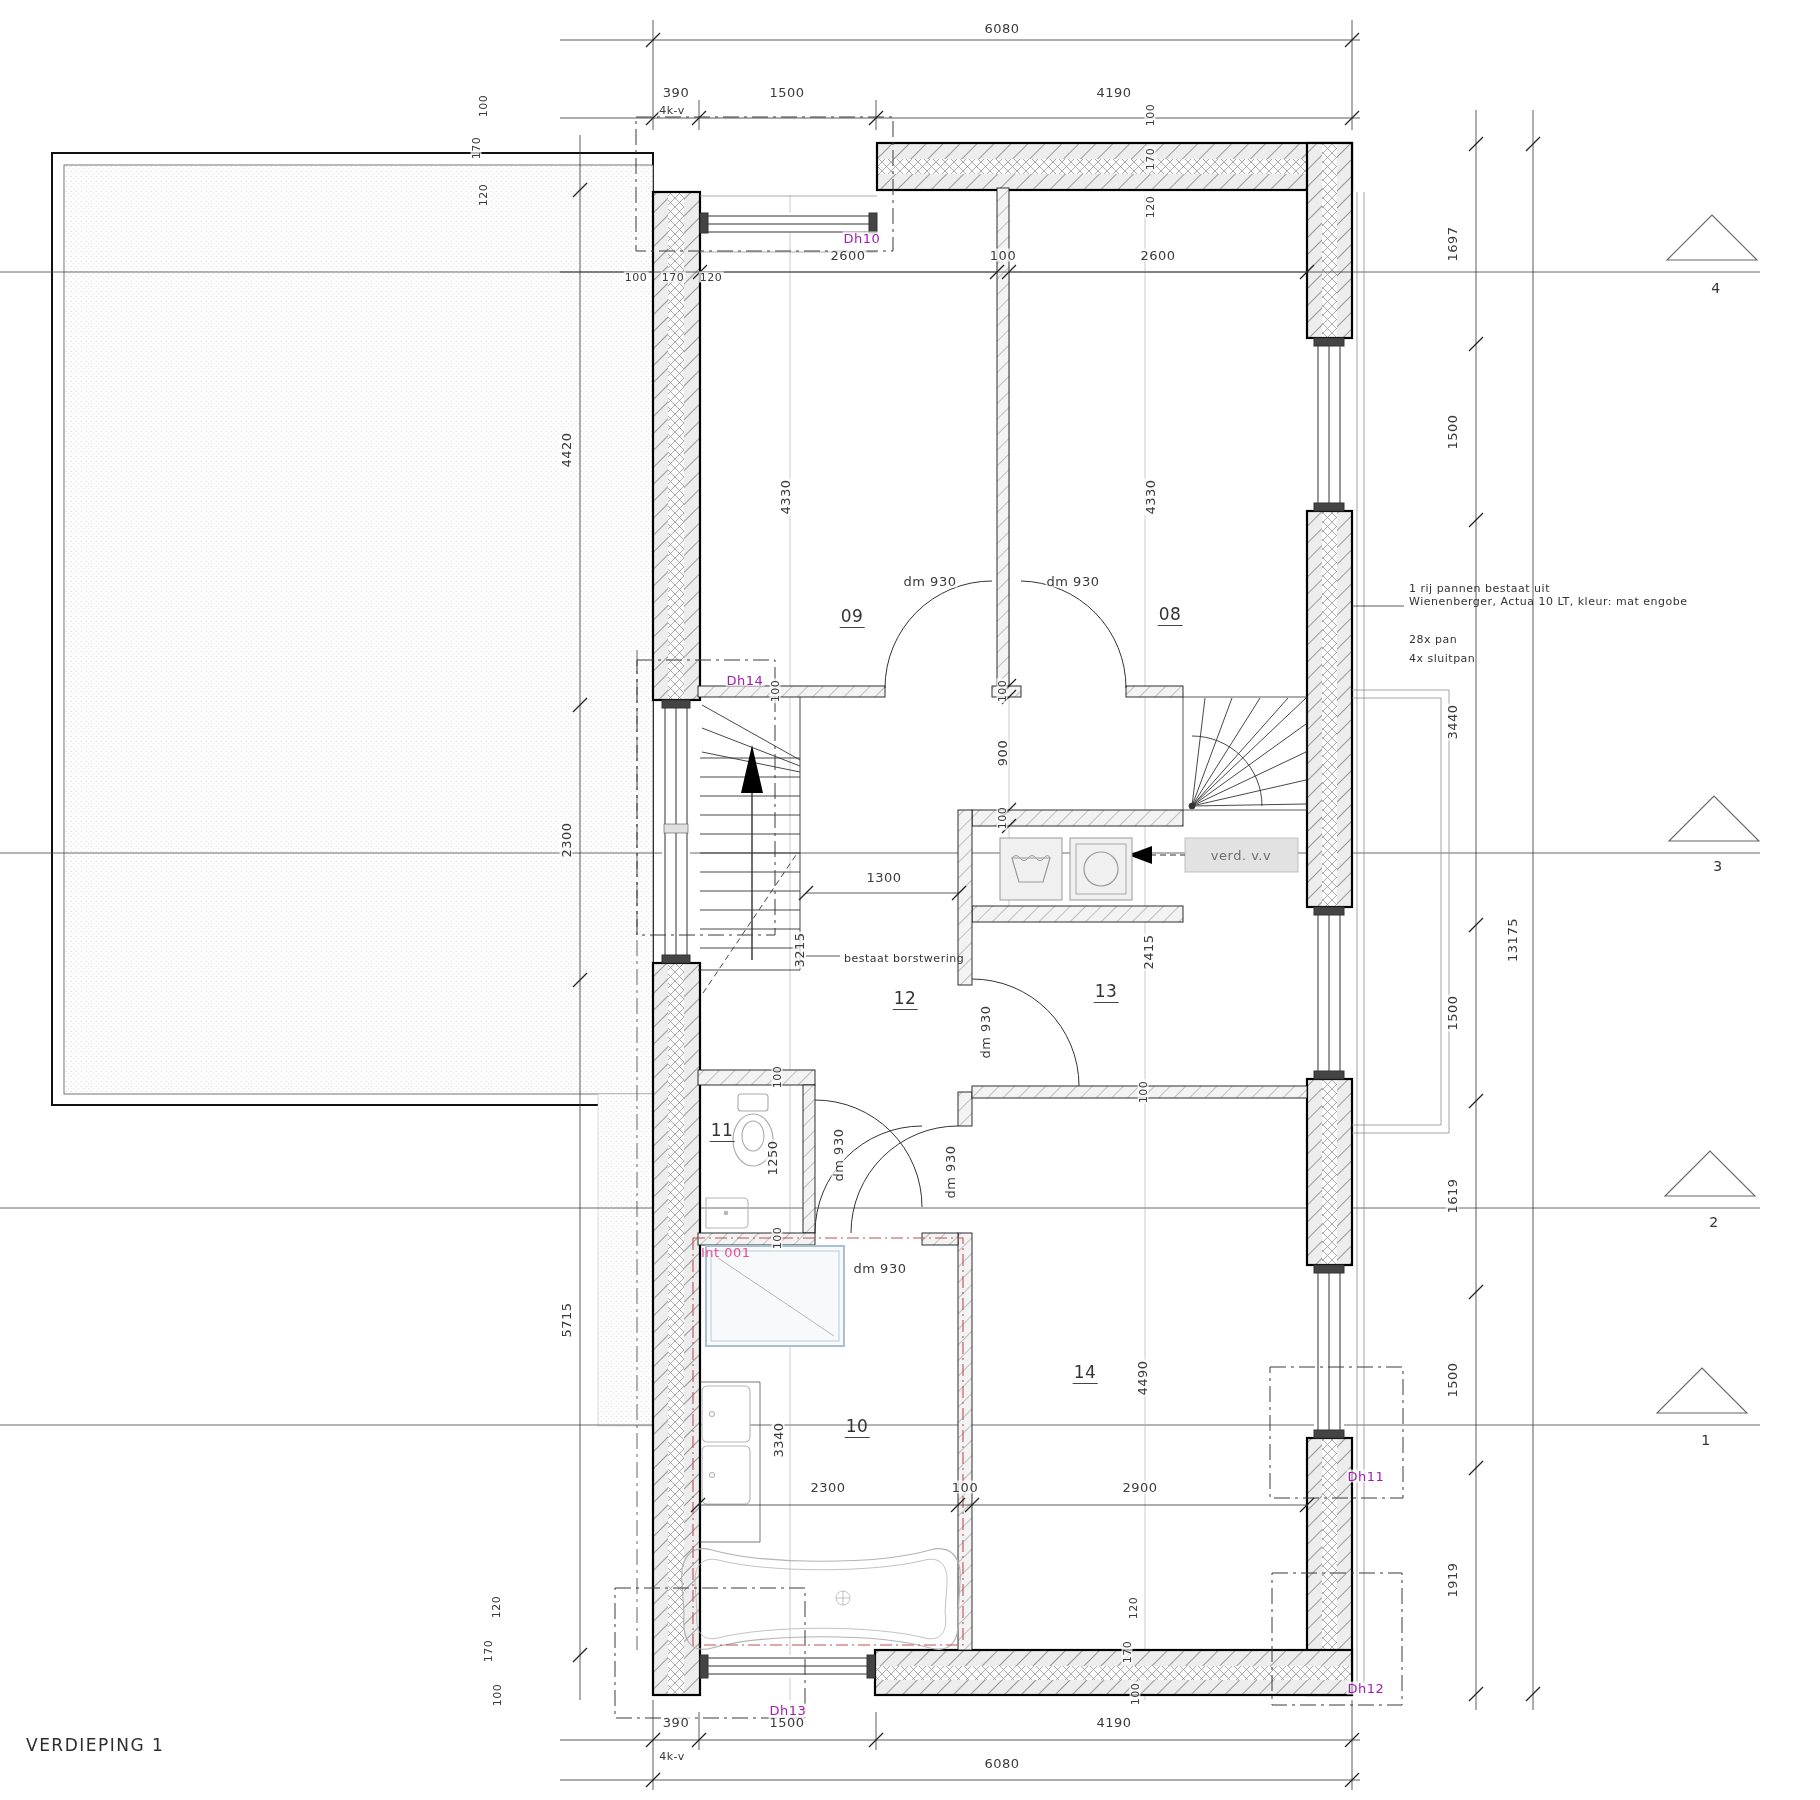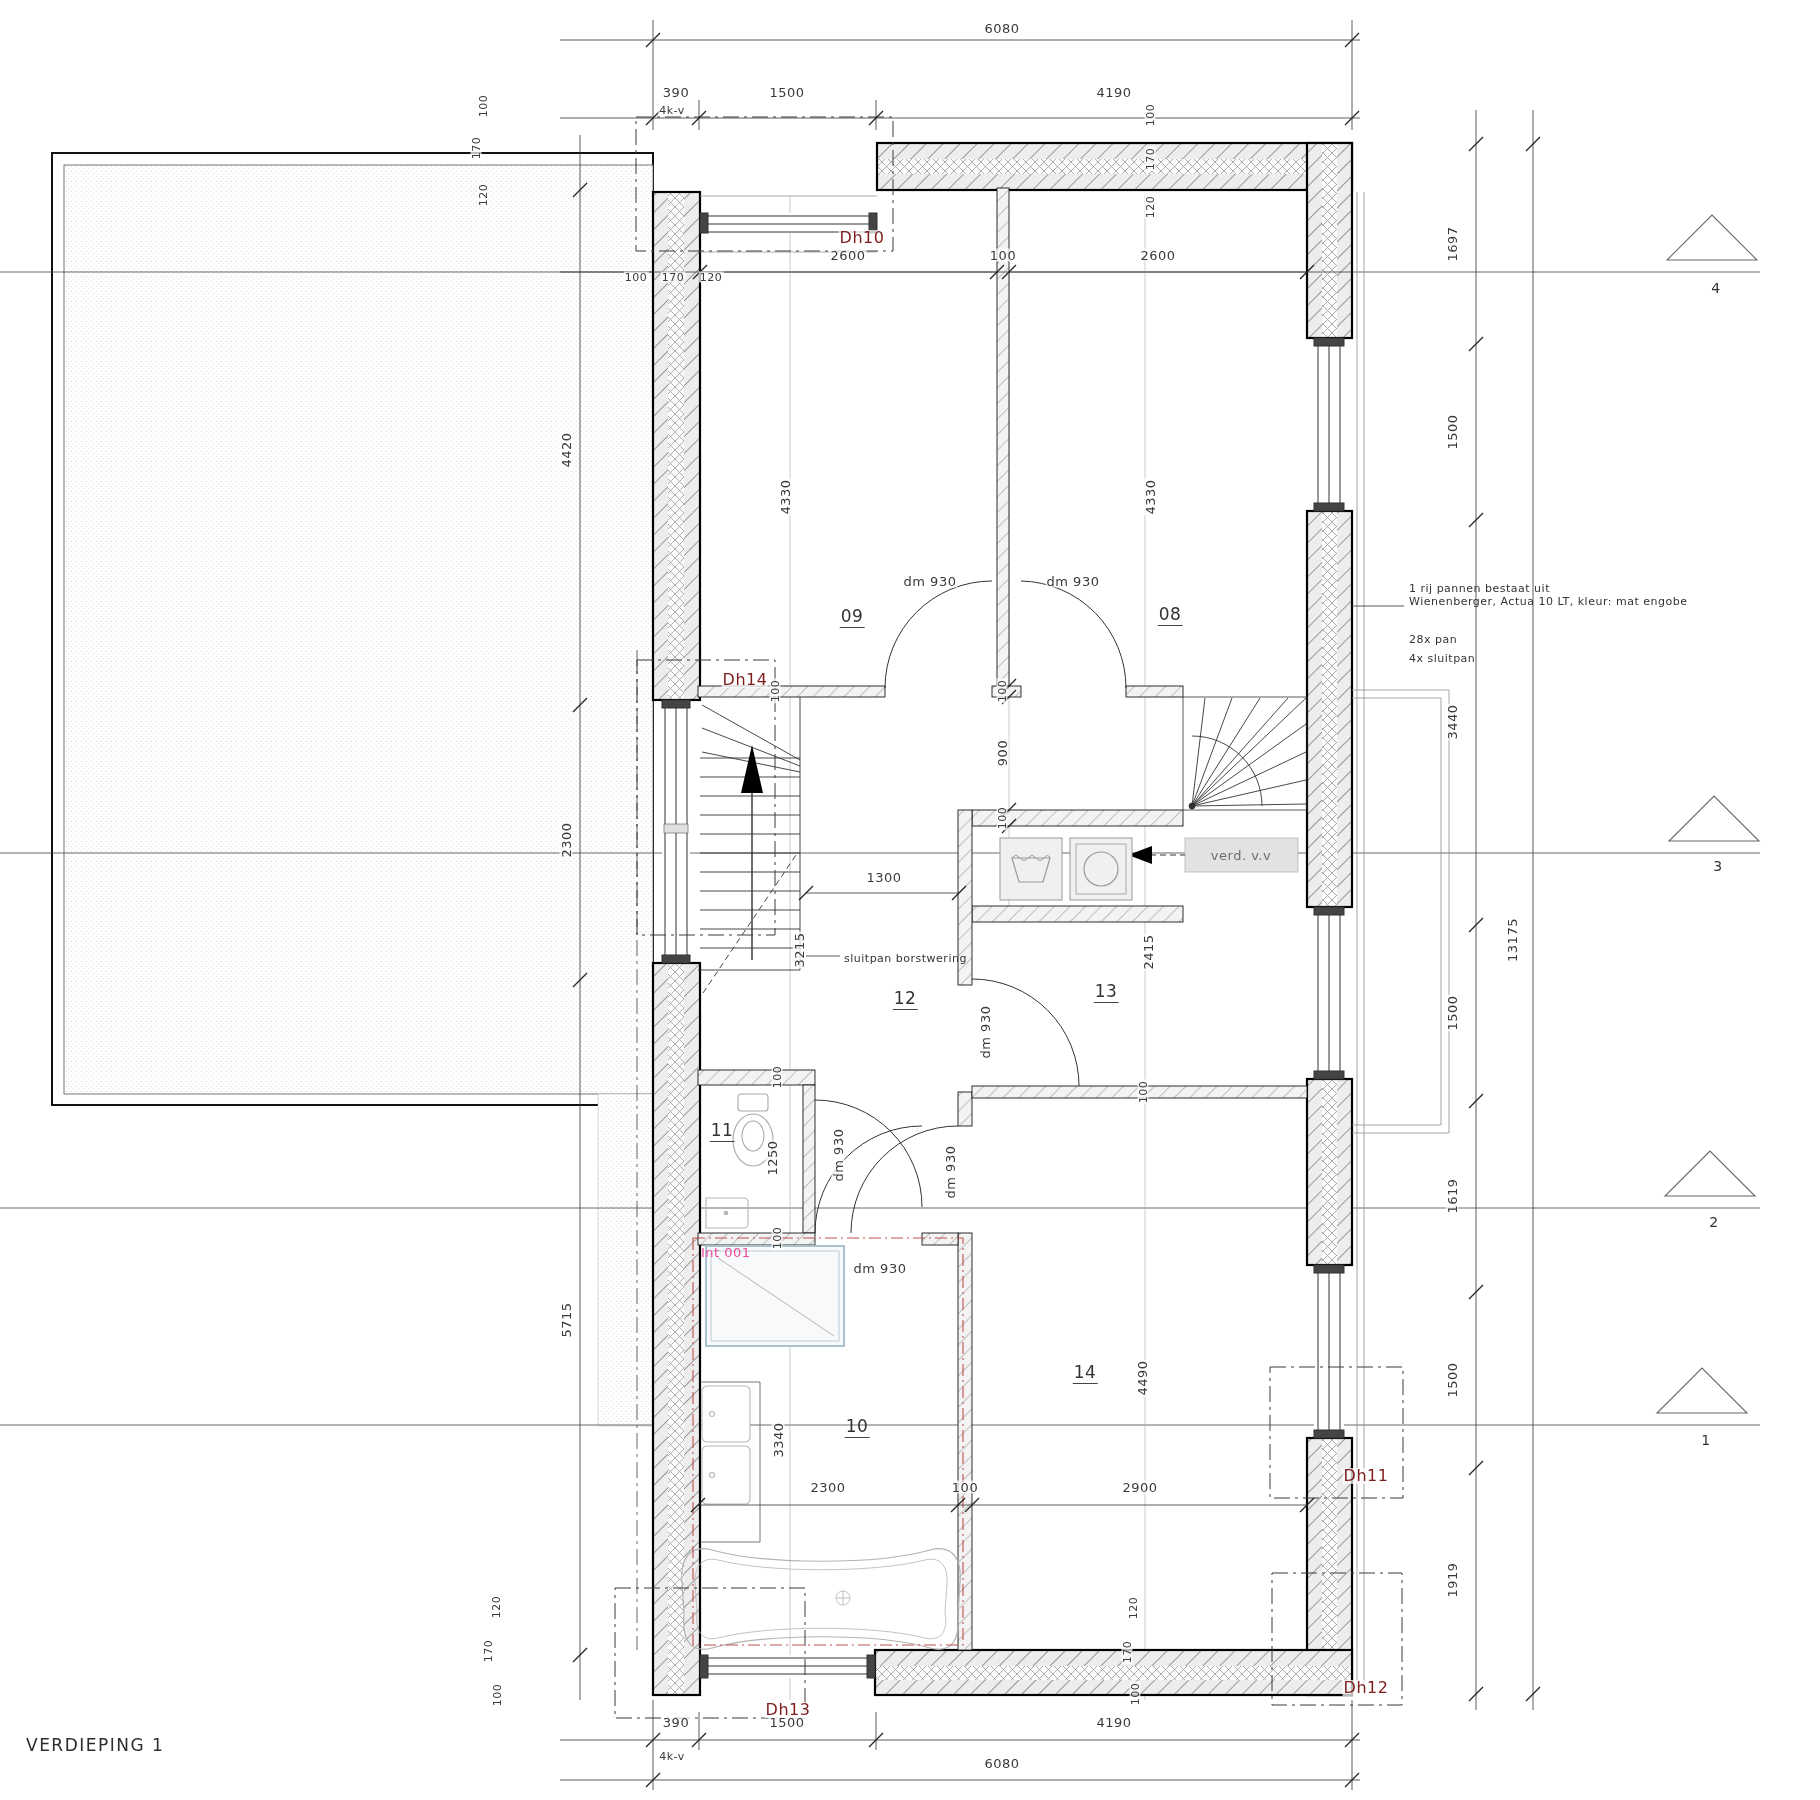--- a/index.html
+++ b/index.html
@@ -5,21 +5,21 @@
   html,body{margin:0;padding:0;background:#fff;}
   .sheet{position:relative;width:1820px;height:1800px;background:#fff;overflow:hidden;
          font-family:"DejaVu Sans",sans-serif;}
   svg{position:absolute;left:0;top:0;}
   .lbl{position:absolute;transform:translate(-50%,-50%);font-size:13px;color:#3a3a3a;
        white-space:nowrap;letter-spacing:.5px;background:rgba(255,255,255,.72);line-height:1;padding:0 1px;}
   .rot{transform:translate(-50%,-50%) rotate(-90deg);}
   .la{transform:translate(0,-50%);} 
   .sm{font-size:11px;}
   .room{font-size:17px;color:#333;border-bottom:1.6px solid #444;padding-bottom:2px;background:transparent;}
-  .dh{font-size:16px;color:#7f1d1d;}
+  .dh{font-size:13px;color:#a21caf;}
   .red{color:#ec4899;background:transparent;}
   .note{font-size:11px;color:#333;background:transparent;}
   .gridnum{font-size:14px;color:#333;background:transparent;}
   .title{font-size:17px;color:#2d2d2d;letter-spacing:1.5px;background:transparent;}
   .gray{color:#6e6e6e;background:transparent;}
 </style>
 </head>
 <body>
 
 <div class="sheet">
@@ -453,21 +453,21 @@
 <span class="lbl dh" style="left:788px;top:1710px">Dh13</span>
 
 <span class="lbl room" style="left:852px;top:618px">09</span>
 <span class="lbl room" style="left:1170px;top:616px">08</span>
 <span class="lbl room" style="left:905px;top:1000px">12</span>
 <span class="lbl room" style="left:1106px;top:993px">13</span>
 <span class="lbl room" style="left:722px;top:1132px">11</span>
 <span class="lbl room" style="left:857px;top:1428px">10</span>
 <span class="lbl room" style="left:1085px;top:1374px">14</span>
 
-<span class="lbl la note" style="left:843px;top:958px">sluitpan borstwering</span>
+<span class="lbl la note" style="left:843px;top:958px">bestaat borstwering</span>
 <span class="lbl gray" style="left:1241px;top:855px;font-size:13px">verd. v.v</span>
 <span class="lbl la red" style="left:700px;top:1252px">Int 001</span>
 <span class="lbl la note" style="left:1408px;top:601px">Wienenberger, Actua 10 LT, kleur: mat engobe</span>
 <span class="lbl la note" style="left:1408px;top:588px">1 rij pannen bestaat uit</span>
 <span class="lbl la note" style="left:1408px;top:639px">28x pan</span>
 <span class="lbl la note" style="left:1408px;top:658px">4x sluitpan</span>
 
 <span class="lbl gridnum" style="left:1716px;top:288px">4</span>
 <span class="lbl gridnum" style="left:1718px;top:866px">3</span>
 <span class="lbl gridnum" style="left:1714px;top:1222px">2</span>

